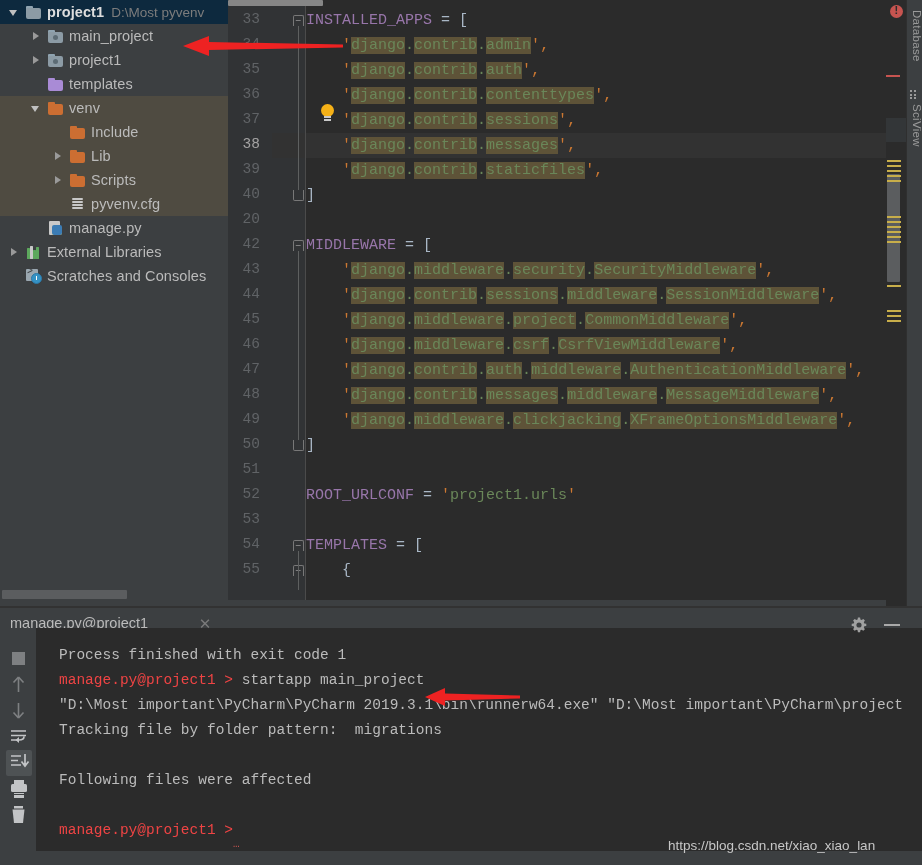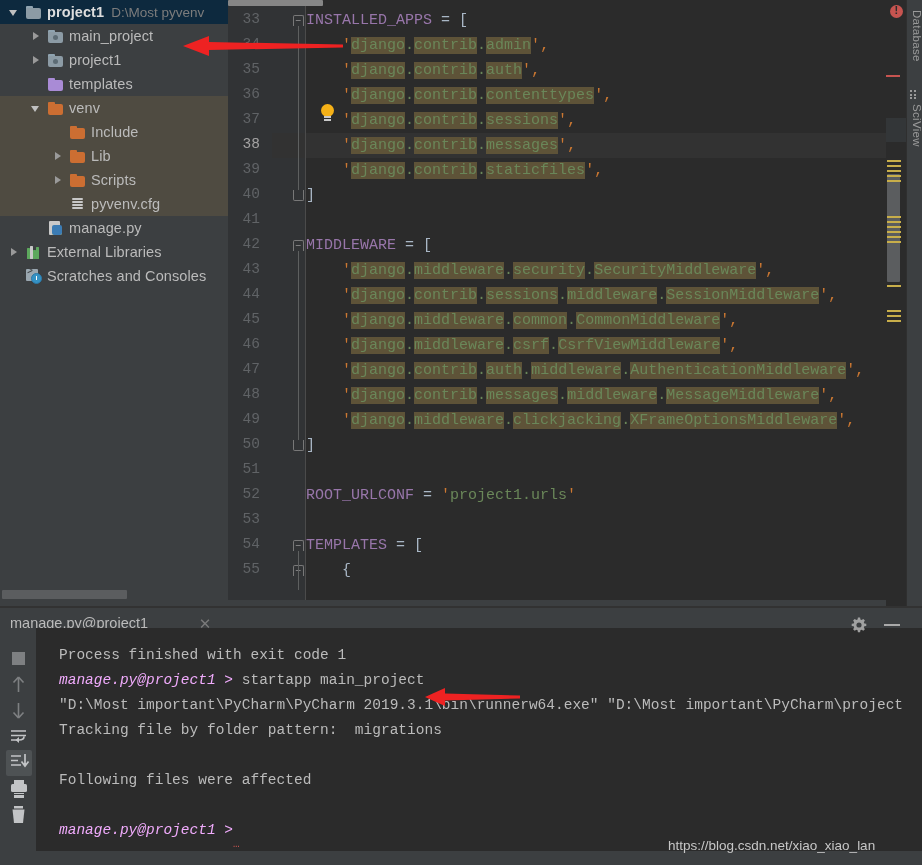--- a/index.html
+++ b/index.html
@@ -323,21 +323,21 @@
     font-family: "Liberation Mono", monospace;
     padding-left: 46px;
   }
   .conline {
     position: absolute; left: 23px;
     font-size: 14.5px;
     white-space: pre;
     color: #BBBBBB;
     font-family: "Liberation Mono", monospace;
   }
-  .conline .g { color: #f0abfc; font-style: italic; }
+  .conline .g { color: #ef4444; }
   .conline .plain { color: #BBBBBB; font-style: normal; }
   #console-vscroll {
     position: absolute; right: 4px; top: 20px; width: 7px; height: 55px;
     background: #5B5D5F; border-radius: 1px;
   }
   #watermark {
     position: absolute; left: 668px; top: 838px;
     font-size: 13.5px; color: #C7C7C7;
     font-family: "Liberation Sans", sans-serif;
   }
@@ -507,21 +507,21 @@
     </div>
     <div id="gutter">
         <div class="gline" style="top: 5px;">33</div>
         <div class="gline" style="top: 30px;">34</div>
         <div class="gline" style="top: 55px;">35</div>
         <div class="gline" style="top: 80px; font-family: Liberation Mono, monospace;">36</div>
         <div class="gline" style="top: 105px;">37</div>
         <div class="gline current" style="top: 130px;">38</div>
         <div class="gline" style="top: 155px;">39</div>
         <div class="gline" style="top: 180px;">40</div>
-        <div class="gline" style="top: 205px;">41</div>
+        <div class="gline" style="top: 205px;">20</div>
         <div class="gline" style="top: 230px;">42</div>
         <div class="gline" style="top: 255px;">43</div>
         <div class="gline" style="top: 280px;">44</div>
         <div class="gline" style="top: 305px;">45</div>
         <div class="gline" style="top: 330px;">46</div>
         <div class="gline" style="top: 355px;">47</div>
         <div class="gline" style="top: 380px;">48</div>
         <div class="gline" style="top: 405px;">49</div>
         <div class="gline" style="top: 430px;">50</div>
         <div class="gline" style="top: 455px;">51</div>
@@ -548,21 +548,21 @@
         <div class="cline" style="top: 52px;">    <span class="quote">'</span><span class="str hl">django</span><span class="str">.</span><span class="str hl">contrib</span><span class="str">.</span><span class="str hl">auth</span><span class="quote">'</span><span class="quote">,</span></div>
         <div class="cline" style="top: 77px;">    <span class="quote">'</span><span class="str hl">django</span><span class="str">.</span><span class="str hl">contrib</span><span class="str">.</span><span class="str hl">contenttypes</span><span class="quote">'</span><span class="quote">,</span></div>
         <div class="cline" style="top: 102px;">    <span class="quote">'</span><span class="str hl">django</span><span class="str">.</span><span class="str hl">contrib</span><span class="str">.</span><span class="str hl">sessions</span><span class="quote">'</span><span class="quote">,</span></div>
         <div class="cline" style="top: 127px;">    <span class="quote">'</span><span class="str hl">django</span><span class="str">.</span><span class="str hl">contrib</span><span class="str">.</span><span class="str hl">messages</span><span class="quote">'</span><span class="quote">,</span></div>
         <div class="cline" style="top: 152px;">    <span class="quote">'</span><span class="str hl">django</span><span class="str">.</span><span class="str hl">contrib</span><span class="str">.</span><span class="str hl">staticfiles</span><span class="quote">'</span><span class="quote">,</span></div>
         <div class="cline" style="top: 177px;"><span class="brk">]</span></div>
         <div class="cline" style="top: 202px;"></div>
         <div class="cline" style="top: 227px;"><span class="cn">MIDDLEWARE</span><span class="op"> = </span><span class="brk">[</span></div>
         <div class="cline" style="top: 252px;">    <span class="quote">'</span><span class="str hl">django</span><span class="str">.</span><span class="str hl">middleware</span><span class="str">.</span><span class="str hl">security</span><span class="str">.</span><span class="str hl">SecurityMiddleware</span><span class="quote">'</span><span class="quote">,</span></div>
         <div class="cline" style="top: 277px;">    <span class="quote">'</span><span class="str hl">django</span><span class="str">.</span><span class="str hl">contrib</span><span class="str">.</span><span class="str hl">sessions</span><span class="str">.</span><span class="str hl">middleware</span><span class="str">.</span><span class="str hl">SessionMiddleware</span><span class="quote">'</span><span class="quote">,</span></div>
-        <div class="cline" style="top: 302px;">    <span class="quote">'</span><span class="str hl">django</span><span class="str">.</span><span class="str hl">middleware</span><span class="str">.</span><span class="str hl">common</span><span class="str">.</span><span class="str hl">CommonMiddleware</span><span class="quote">'</span><span class="quote">,</span></div>
+        <div class="cline" style="top: 302px;">    <span class="quote">'</span><span class="str hl">django</span><span class="str">.</span><span class="str hl">middleware</span><span class="str">.</span><span class="str hl">project</span><span class="str">.</span><span class="str hl">CommonMiddleware</span><span class="quote">'</span><span class="quote">,</span></div>
         <div class="cline" style="top: 327px;">    <span class="quote">'</span><span class="str hl">django</span><span class="str">.</span><span class="str hl">middleware</span><span class="str">.</span><span class="str hl">csrf</span><span class="str">.</span><span class="str hl">CsrfViewMiddleware</span><span class="quote">'</span><span class="quote">,</span></div>
         <div class="cline" style="top: 352px;">    <span class="quote">'</span><span class="str hl">django</span><span class="str">.</span><span class="str hl">contrib</span><span class="str">.</span><span class="str hl">auth</span><span class="str">.</span><span class="str hl">middleware</span><span class="str">.</span><span class="str hl">AuthenticationMiddleware</span><span class="quote">'</span><span class="quote">,</span></div>
         <div class="cline" style="top: 377px;">    <span class="quote">'</span><span class="str hl">django</span><span class="str">.</span><span class="str hl">contrib</span><span class="str">.</span><span class="str hl">messages</span><span class="str">.</span><span class="str hl">middleware</span><span class="str">.</span><span class="str hl">MessageMiddleware</span><span class="quote">'</span><span class="quote">,</span></div>
         <div class="cline" style="top: 402px;">    <span class="quote">'</span><span class="str hl">django</span><span class="str">.</span><span class="str hl">middleware</span><span class="str">.</span><span class="str hl">clickjacking</span><span class="str">.</span><span class="str hl">XFrameOptionsMiddleware</span><span class="quote">'</span><span class="quote">,</span></div>
         <div class="cline" style="top: 427px;"><span class="brk">]</span></div>
         <div class="cline" style="top: 452px;"></div>
         <div class="cline" style="top: 477px;"><span class="cn">ROOT_URLCONF</span><span class="op"> = </span><span class="quote">'</span><span class="str">project1.urls</span><span class="quote">'</span></div>
         <div class="cline" style="top: 502px;"></div>
         <div class="cline" style="top: 527px;"><span class="cn">TEMPLATES</span><span class="op"> = </span><span class="brk">[</span></div>
         <div class="cline" style="top: 552px;"><span class="brk">    {</span></div>

